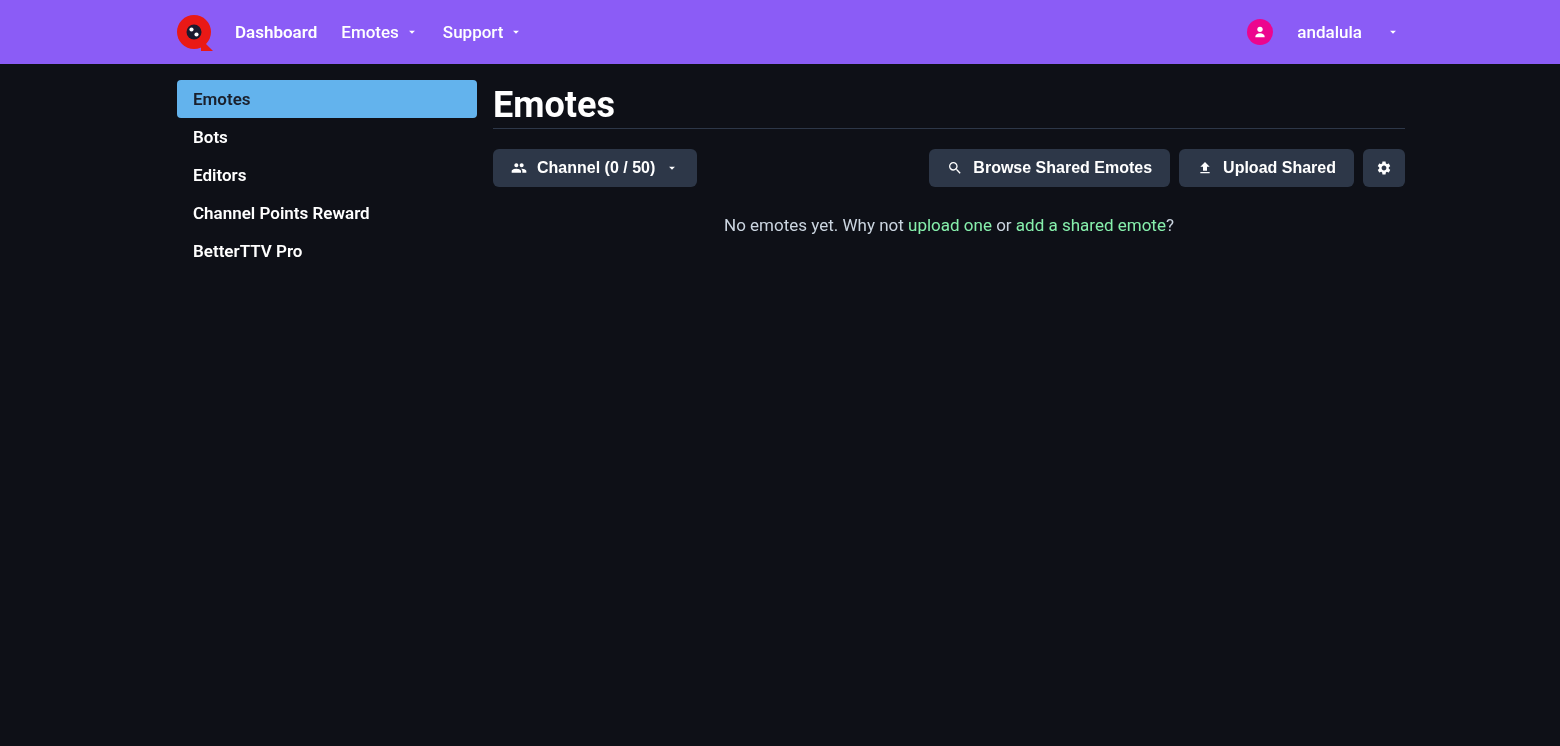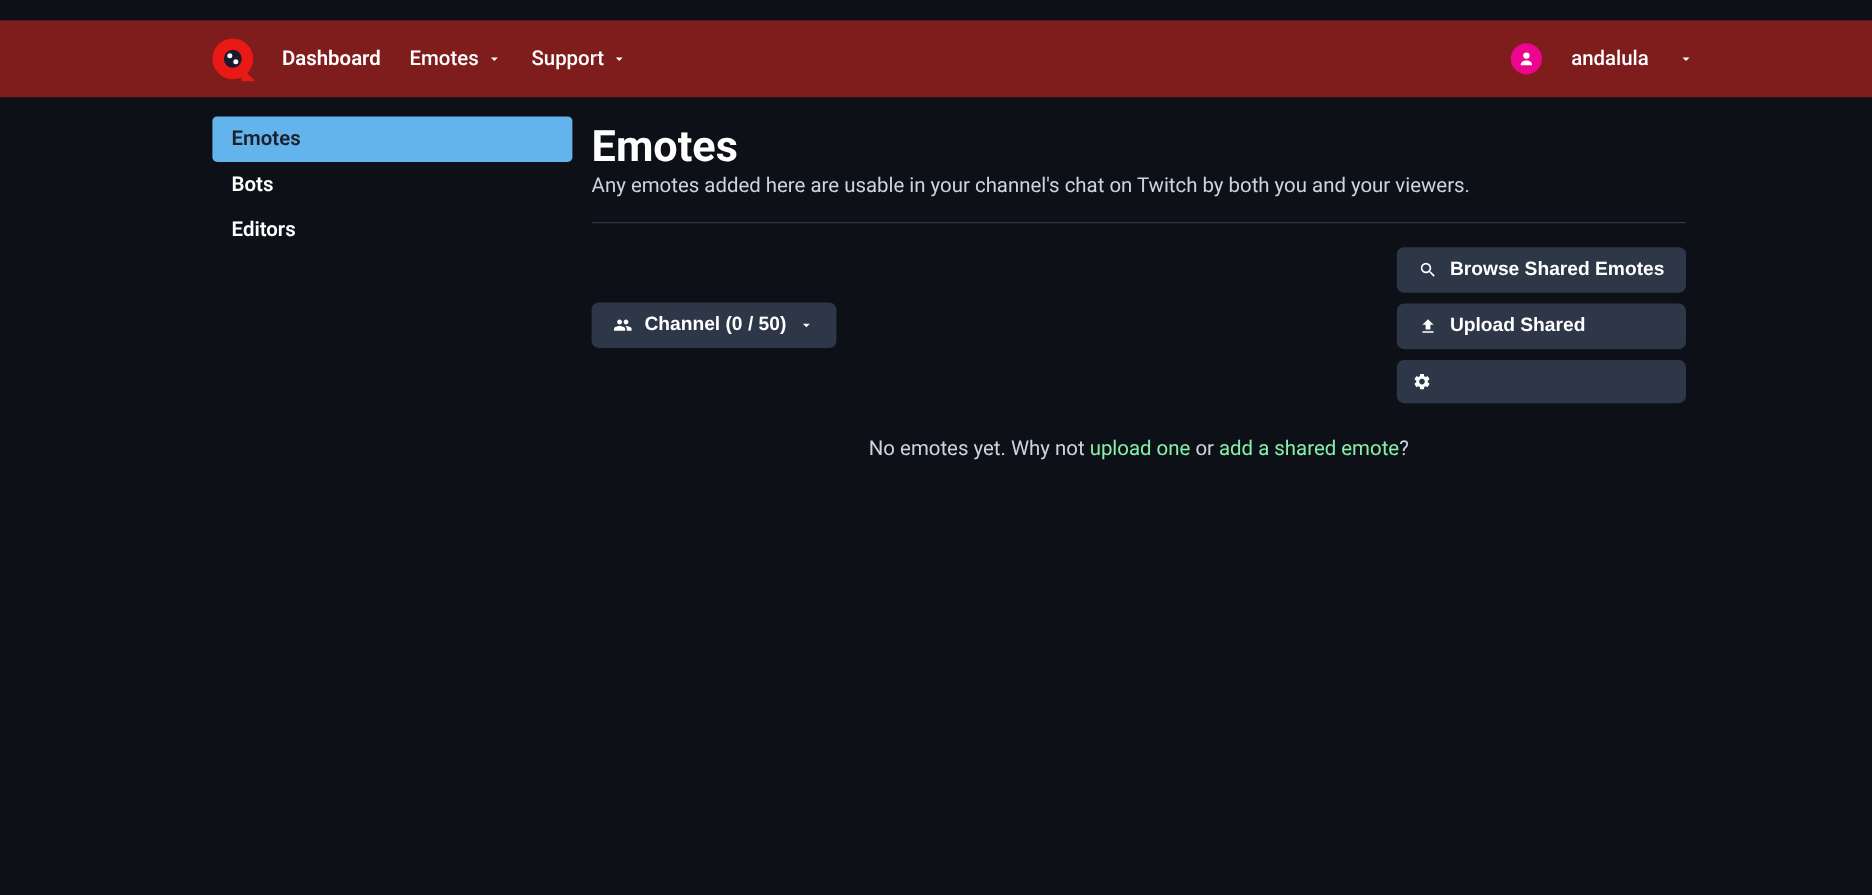--- a/index.html
+++ b/index.html
@@ -9,27 +9,26 @@
     }
     body {
       background-color: #0e1017;
       color: #ffffff;
       font-family: -apple-system, BlinkMacSystemFont, "Segoe UI", Roboto, Helvetica, Arial, sans-serif;
       width: 1560px;
       height: 746px;
       overflow: hidden;
     }
     .header {
-      background-color: #7f1d1d;
+      background-color: #8b5cf6;
       height: 64px;
       display: flex;
       align-items: center;
       justify-content: space-between;
-      padding: 0 8px 0 177px;
-      margin-top: 17px;
+      padding: 0 20px 0 177px;
     }
     .header-left {
       display: flex;
       align-items: center;
       gap: 24px;
     }
     .logo {
       width: 34px;
       height: 34px;
       background-color: #e91916;
@@ -126,21 +125,20 @@
     }
     .actions-row {
       display: flex;
       justify-content: space-between;
       align-items: center;
       margin-bottom: 28px;
     }
     .actions-right {
       display: flex;
       gap: 9px;
-      flex-direction: column;
     }
     .btn {
       background-color: #2d3748;
       border: none;
       color: #ffffff;
       padding: 10px 18px;
       border-radius: 6px;
       font-size: 16px;
       font-weight: 600;
       cursor: pointer;
@@ -217,25 +215,30 @@
   <div class="sidebar">
     <div class="sidebar-item active">
       <span>Emotes</span>
     </div>
     <div class="sidebar-item">
       <span>Bots</span>
     </div>
     <div class="sidebar-item">
       <span>Editors</span>
     </div>
+    <div class="sidebar-item">
+      <span>Channel Points Reward</span>
+    </div>
+    <div class="sidebar-item">
+      <span>BetterTTV Pro</span>
+    </div>
   </div>
 
   <div class="content">
     <h1 class="page-title">Emotes</h1>
-    <p class="page-subtitle">Any emotes added here are usable in your channel's chat on Twitch by both you and your viewers.</p>
     <hr class="divider">
 
     <div class="actions-row">
       <button class="btn">
         <span class="icon">
           <svg viewBox="0 0 24 24" width="18" height="18">
             <path d="M16 11c1.66 0 3-1.34 3-3s-1.34-3-3-3-3 1.34-3 3 1.34 3 3 3zm-8 0c1.66 0 3-1.34 3-3S9.66 5 8 5 5 6.34 5 8s1.34 3 3 3zm0 2c-2.33 0-7 1.17-7 3.5V19h14v-2.5c0-2.33-4.67-3.5-7-3.5zm8 0c-.29 0-.62.02-.97.05 1.16.84 1.97 1.97 1.97 3.45V19h6v-2.5c0-2.33-4.67-3.5-7-3.5z"></path>
           </svg>
         </span>
         <span>Channel (0 / 50)</span>

